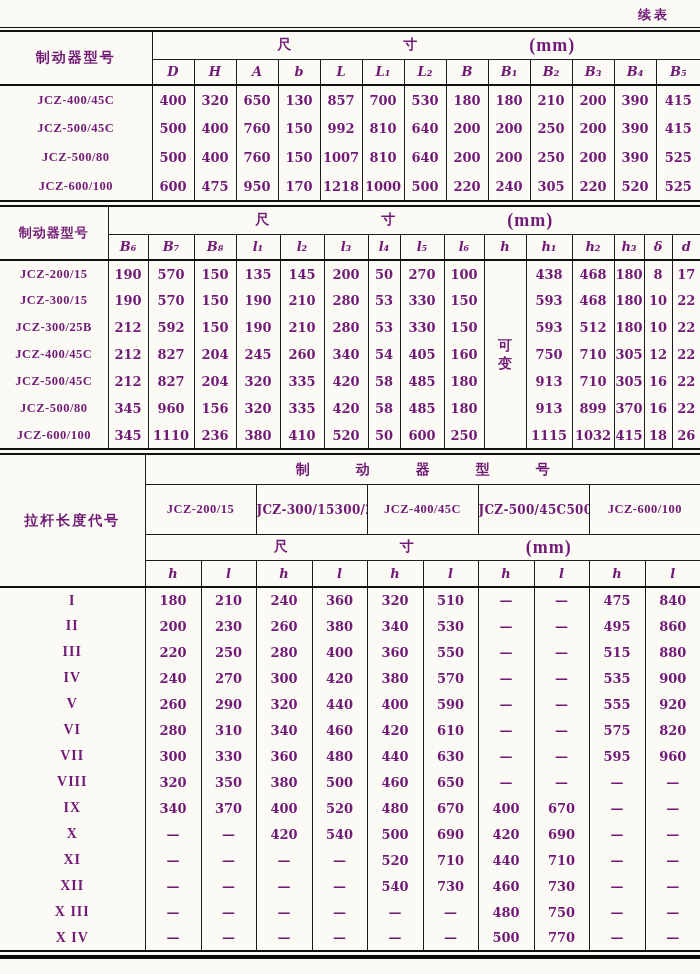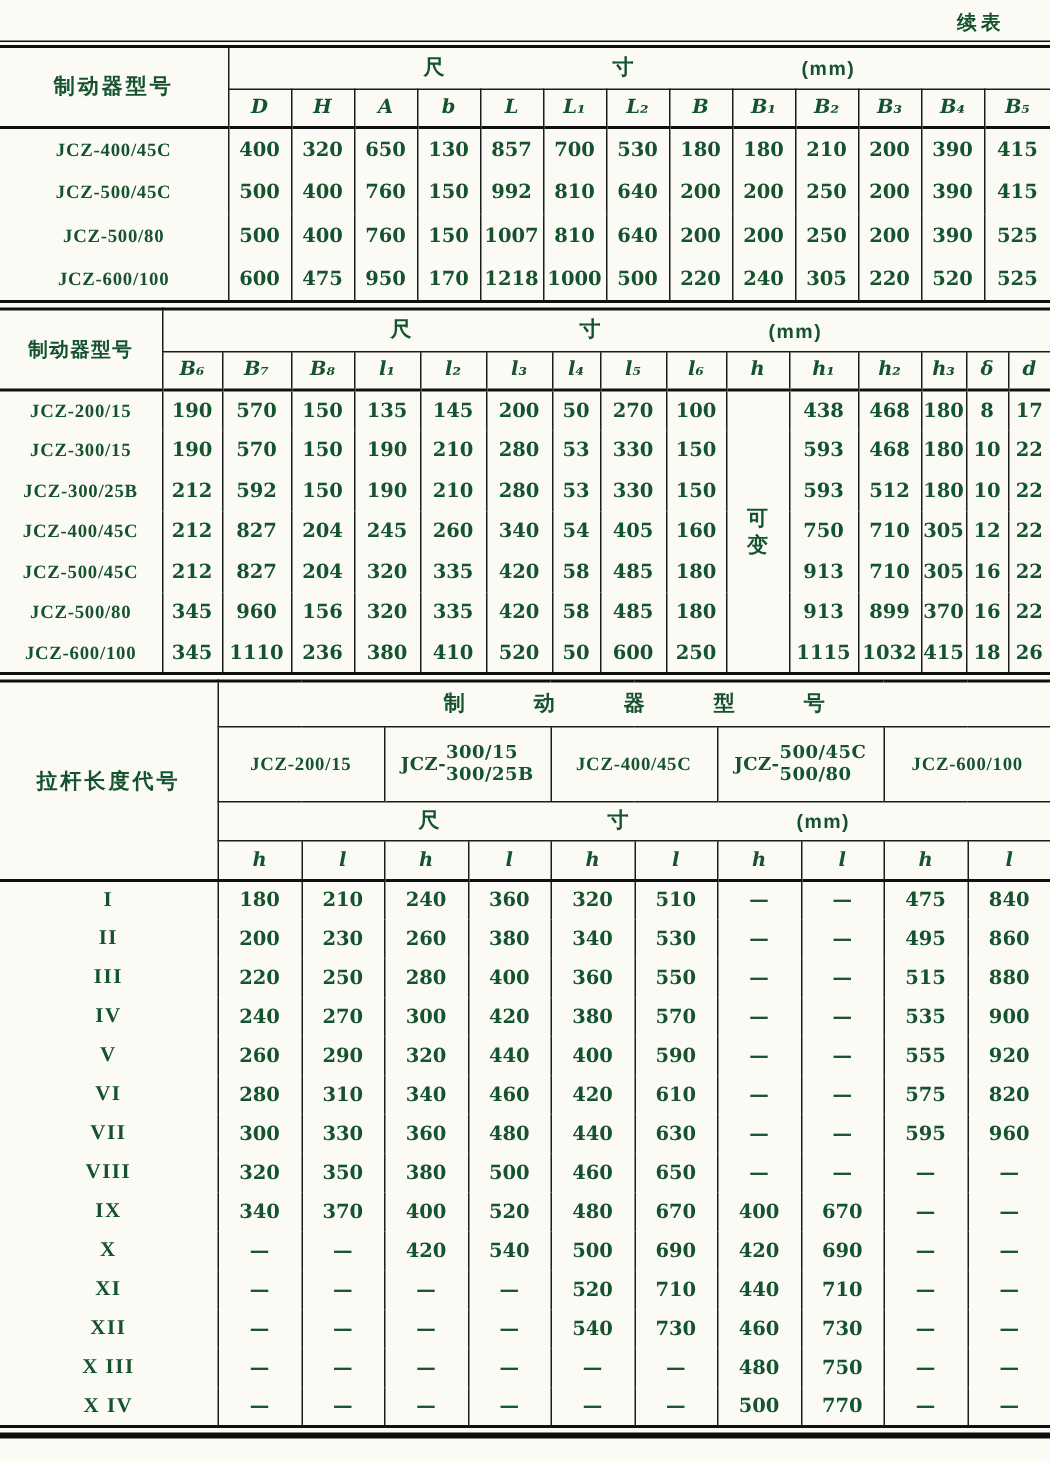--- a/index.html
+++ b/index.html
@@ -1,18 +1,18 @@
 <!DOCTYPE html>
 <html><head>
 <meta charset="utf-8">
 <style>
   html,body{margin:0;padding:0;background:#e8e6e0;}
   .page{
     width:700px;height:974px;margin:0 auto;position:relative;
-    background:#fbfaf5;color:#14532d;overflow:hidden;
+    background:#fbfaf5;color:#701a75;overflow:hidden;
     font-family:"Liberation Serif","DejaVu Serif",serif;
     box-sizing:border-box;padding-top:3px;
   }
   .continued{
     text-align:right;font-weight:bold;font-size:13px;
     padding:3px 30px 3px 0;letter-spacing:3px;height:18px;line-height:18px;
   }
   table{
     border-collapse:collapse;table-layout:fixed;width:700px;
     border-top:2px solid #101010;border-bottom:2px solid #101010;
@@ -28,25 +28,25 @@
   
   th.dimspan{border-bottom:1px solid #1c1c1c;}
   tr.rule-below > th{border-bottom:1px solid #1c1c1c;}
 
   .rowhead{font-size:14px;letter-spacing:2px;}
   .var{font-style:italic;font-size:13px;font-family:"DejaVu Serif","DejaVu Sans",serif;}
   .num{font-size:13px;font-family:"DejaVu Serif","DejaVu Sans",serif;}
   .model{font-size:12.5px;letter-spacing:.5px;font-family:Liberation Serif, serif;}
   .code{font-size:14px;letter-spacing:1px;}
   .dimrow{display:flex;justify-content:center;align-items:center;gap:112px;font-size:14px;}
-  .dimrow .unit{font-size:13px;letter-spacing:1px;font-family:Liberation Sans, sans-serif;}
+  .dimrow .unit{font-size:18px;letter-spacing:1px;font-family:Liberation Serif, serif;}
   .spread{letter-spacing:46px;margin-right:-46px;font-size:14px;}
   .vstack{height:100%;display:flex;flex-direction:column;justify-content:space-evenly;align-items:center;font-size:14px;}
   .mstack{display:inline-flex;align-items:center;font-size:12px;letter-spacing:.3px;font-family:"DejaVu Serif","DejaVu Sans",serif;}
-  .mstack .frac{display:inline-flex;flex-direction:column;line-height:1.25;text-align:left;}
+  .mstack .frac{display:inline-flex;flex-direction:row;line-height:1.25;text-align:left;}
   
   .t1 thead tr:nth-child(1){height:28px;} .t1 thead tr:nth-child(2){height:26px;} .t1 tbody tr{height:29px;}
   .t2 thead tr:nth-child(1){height:28px;} .t2 thead tr:nth-child(2){height:26px;} .t2 tbody tr{height:27px;}
   .t3 thead tr:nth-child(1){height:30px;} .t3 thead tr:nth-child(2){height:50px;}
   .t3 thead tr:nth-child(3){height:26px;} .t3 thead tr:nth-child(4){height:27px;} .t3 tbody tr{height:26px;}
   .thin-rule{height:1px;background:#101010;margin-bottom:2px;}
   .bottom-bar{height:4px;background:#0c0c0c;margin-top:2px;}
 </style>
 </head>
 <body>

